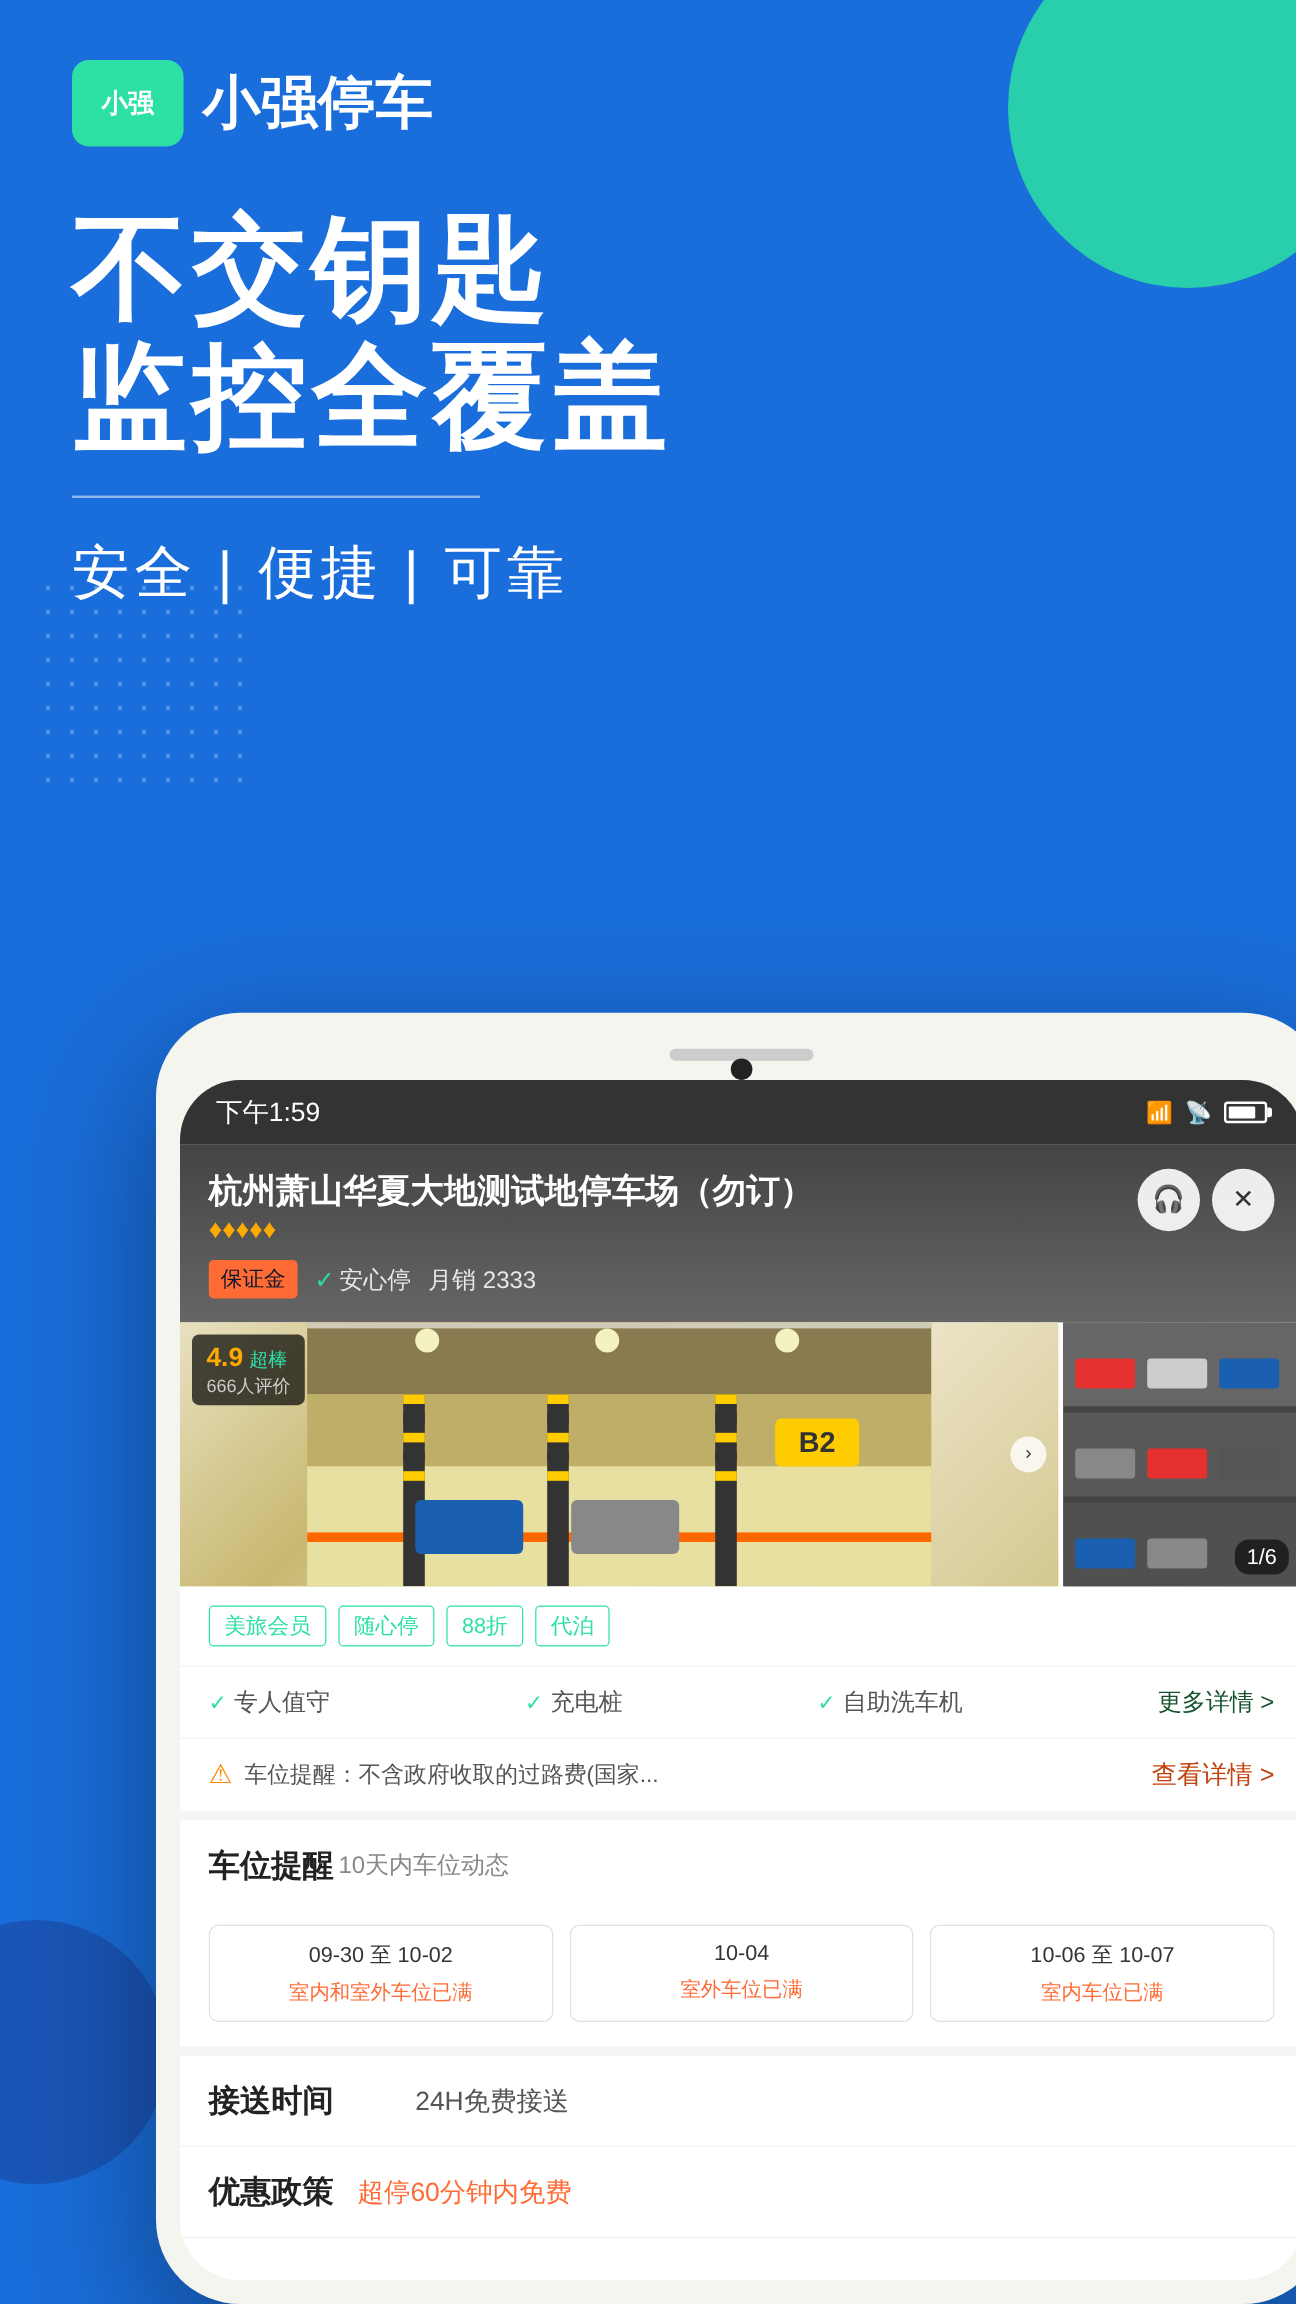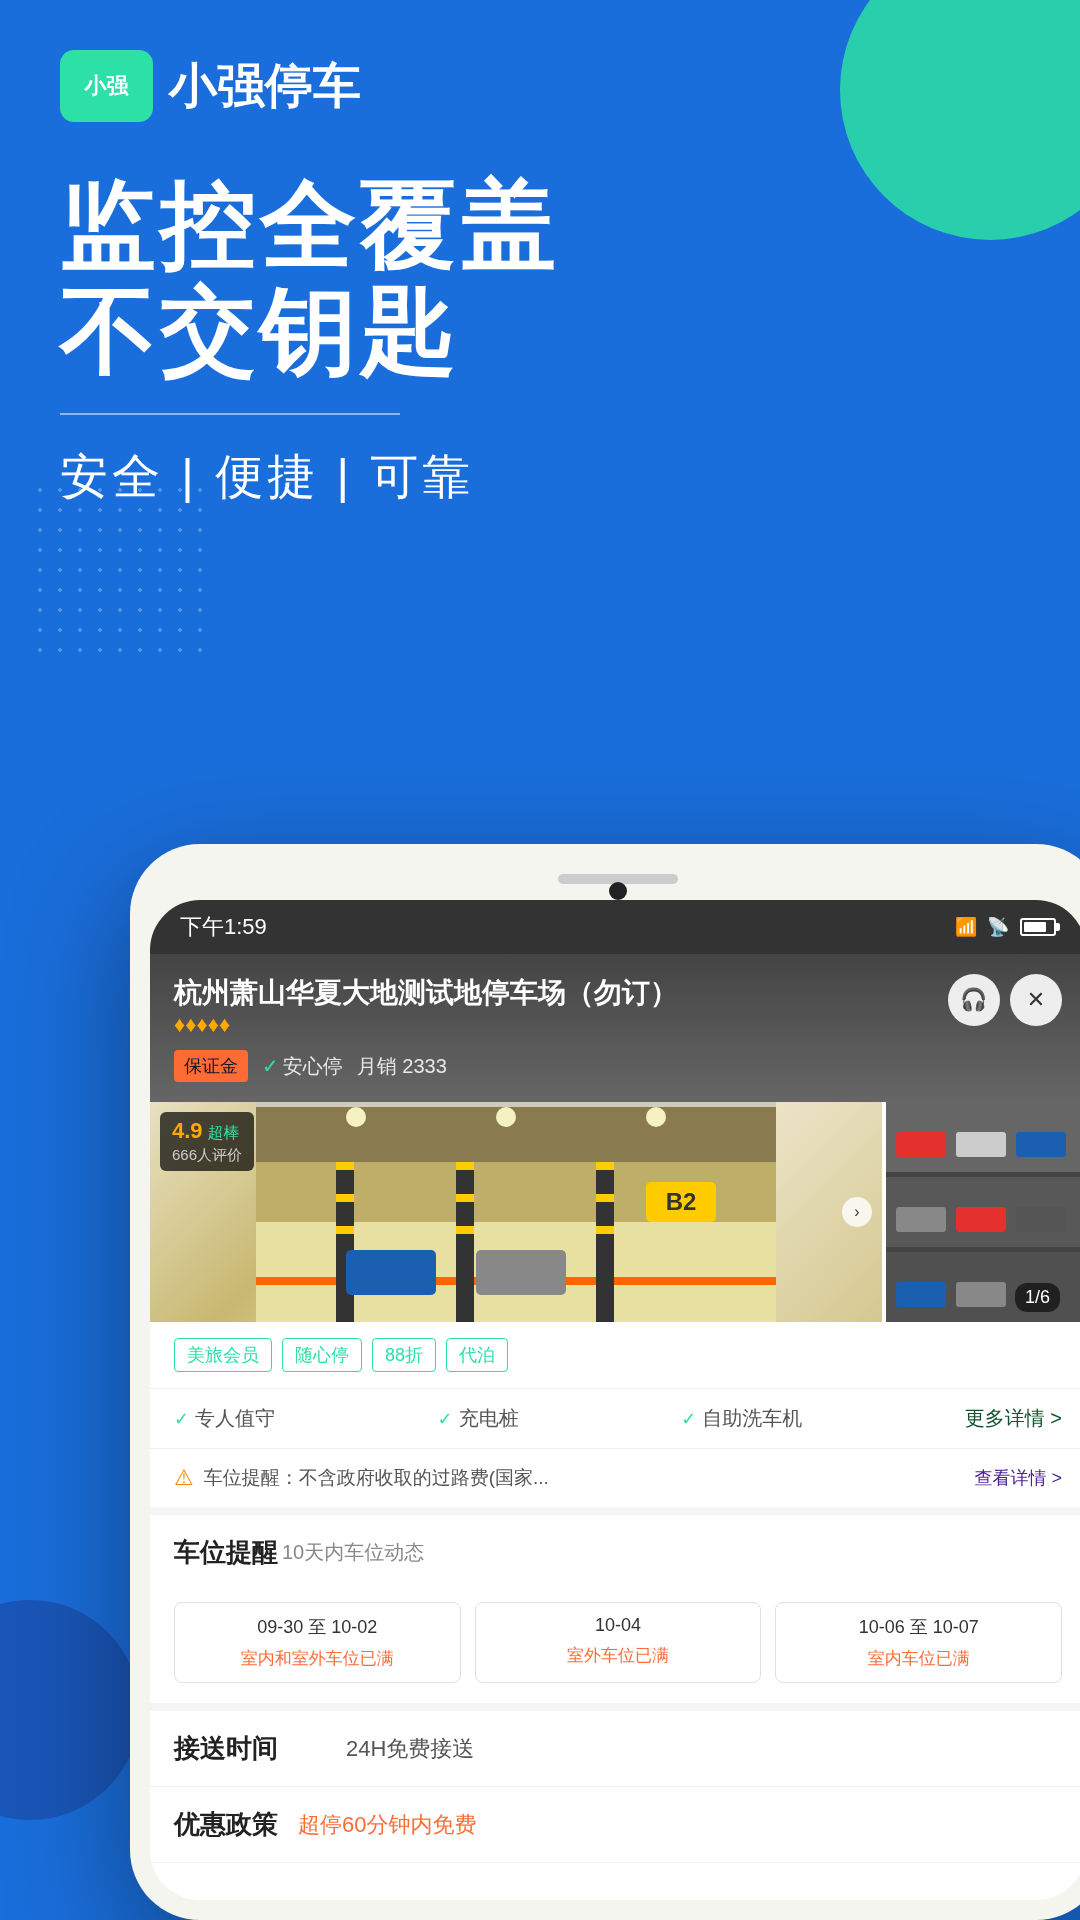--- a/index.html
+++ b/index.html
@@ -310,21 +310,21 @@
     }
     .img-secondary {
       width: 200px;
       background: linear-gradient(135deg, #555 0%, #777 50%, #555 100%);
       position: relative;
       overflow: hidden;
     }
     .img-counter {
       position: absolute;
       bottom: 10px;
-      right: 26px;
+      right: 12px;
       background: rgba(0,0,0,0.6);
       color: white;
       font-size: 18px;
       padding: 4px 10px;
       border-radius: 12px;
     }
 
     
     .feature-tags {
       padding: 16px 24px;
@@ -381,22 +381,22 @@
     }
     .warning-icon {
       color: #ff8800;
       font-size: 22px;
     }
     .warning-text {
       font-size: 19px;
       color: #555;
     }
     .warning-link {
-      color: #4c1d95;
-      font-size: 18px;
+      color: #c2410c;
+      font-size: 21px;
       white-space: nowrap;
     }
 
     
     .section {
       padding: 20px 24px;
       border-bottom: 8px solid #f5f5f5;
     }
     .section-header {
       display: flex;
@@ -481,22 +481,22 @@
 <div class="bg-circle-bottom-right"></div>
 
 <div class="header">
   <div class="logo-box">
     <span>小强</span>
   </div>
   <span class="app-name">小强停车</span>
 </div>
 
 <div class="hero-section">
+  <div class="hero-title">不交钥匙</div>
   <div class="hero-title">监控全覆盖</div>
-  <div class="hero-title">不交钥匙</div>
   <div class="hero-divider"></div>
   <div class="hero-subtitle">安全 | 便捷 | 可靠</div>
 </div>
 
 <div class="phone-container">
   <div class="phone-outer">
     <div class="phone-notch-area">
       <div class="phone-speaker"></div>
     </div>
     <div class="phone-camera"></div>

